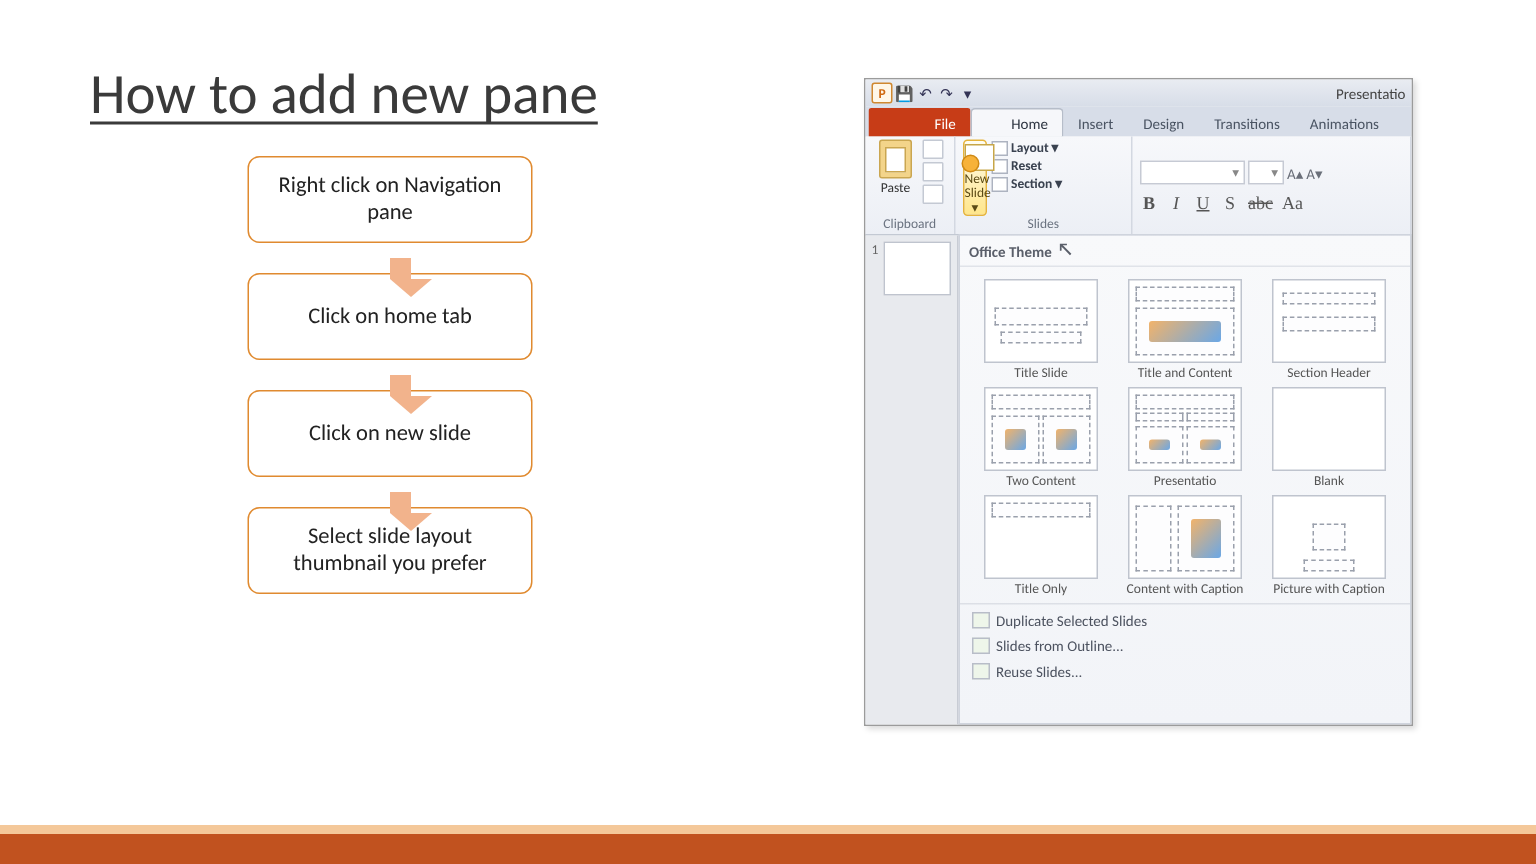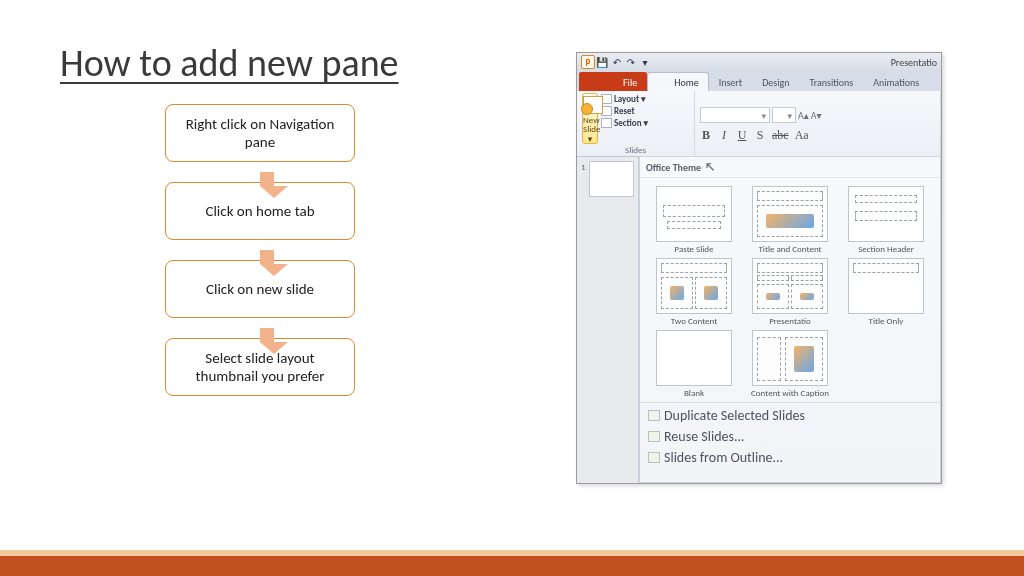--- a/index.html
+++ b/index.html
@@ -262,21 +262,21 @@
   .ph.mid{top:24px;left:6px;right:6px;height:10px;}
   .ph.small-center{top:18px;left:26px;width:22px;height:18px;}
   .ph.caption-l{top:6px;left:4px;width:24px;bottom:4px;}
   .ph.caption-r{top:6px;right:4px;left:32px;bottom:4px;}
 
   .gfooter{
     border-top:1px solid #dcdfe6;
     padding:2px 6px 4px;
   }
   .gfooter div{
-    font-size:14px;color:#4d5360;
+    font-size:10px;color:#4d5360;
     padding:2px 2px;
     display:flex;align-items:center;gap:4px;
   }
   .gfooter .ic{width:12px;height:11px;border:1px solid #b8bdc8;background:#eef6ea;display:inline-block;}
 </style>
 </head>
 <body>
 
 <div class="slide">
 
@@ -312,20 +312,34 @@
     </div>
     <div class="tabs">
       <div class="tab file">File</div>
       <div class="tab active">Home</div>
       <div class="tab">Insert</div>
       <div class="tab">Design</div>
       <div class="tab">Transitions</div>
       <div class="tab">Animations</div>
     </div>
     <div class="ribbon">
+      <div class="rgrp" style="width:60px">
+        <div class="top">
+          <div class="paste-btn">
+            <div class="ic"></div>
+            <span>Paste</span>
+          </div>
+          <div class="mini-col">
+              <span></span>
+              <span></span>
+              <span></span>
+            </div>
+        </div>
+        <div class="glabel">Clipboard</div>
+      </div>
       <div class="rgrp" style="width:118px">
         <div class="top">
           <div class="newslide-btn">
             <div class="ic"></div>
             <div>New</div>
             <div>Slide ▾</div>
           </div>
           <div class="slides-col">
             <div>
                 <span class="ic"></span>
@@ -374,21 +388,21 @@
         <div class="ghdr">
           <span>Office Theme</span>
           <span class="cur">↖</span>
         </div>
         <div class="grid">
           <div class="layout">
             <div class="thumb">
                 <div class="ph" style="top:18px;left:6px;right:6px;height:12px"></div>
                 <div class="ph" style="top:34px;left:10px;right:10px;height:8px"></div>
               </div>
-            <div class="cap">Paste Slide</div>
+            <div class="cap">Title Slide</div>
           </div>
           <div class="layout">
             <div class="thumb">
                 <div class="ph title-top"></div>
                 <div class="ph big icon"></div>
               </div>
             <div class="cap">Title and Content</div>
           </div>
           <div class="layout">
             <div class="thumb">
@@ -409,49 +423,56 @@
             <div class="thumb">
                 <div class="ph title-top"></div>
                 <div class="ph" style="top:16px;left:4px;width:32px;height:6px"></div>
                 <div class="ph" style="top:16px;right:4px;width:32px;height:6px"></div>
                 <div class="ph half-l icon" style="top:25px"></div>
                 <div class="ph half-r icon" style="top:25px"></div>
               </div>
             <div class="cap">Presentatio</div>
           </div>
           <div class="layout">
-            <div class="thumb">
-                <div class="ph title-top"></div>
-              </div>
-            <div class="cap">Title Only</div>
-          </div>
-          <div class="layout">
             <div class="thumb"></div>
             <div class="cap">Blank</div>
           </div>
           <div class="layout">
             <div class="thumb">
+                <div class="ph title-top"></div>
+              </div>
+            <div class="cap">Title Only</div>
+          </div>
+          <div class="layout">
+            <div class="thumb">
                 <div class="ph caption-l"></div>
                 <div class="ph caption-r icon"></div>
               </div>
             <div class="cap">Content with Caption</div>
+          </div>
+          <div class="layout">
+            <div class="thumb">
+                <div class="ph small-center"></div>
+                <div class="ph" style="bottom:4px;left:20px;right:20px;height:8px"></div>
+              </div>
+            <div class="cap">Picture with Caption</div>
           </div>
         </div>
         <div class="gfooter">
           <div>
               <span class="ic"></span>
               <span>Duplicate Selected Slides</span>
             </div>
           <div>
               <span class="ic"></span>
-              <span>Reuse Slides...</span>
+              <span>Slides from Outline...</span>
             </div>
           <div>
               <span class="ic"></span>
-              <span>Slides from Outline...</span>
+              <span>Reuse Slides...</span>
             </div>
         </div>
       </div>
     </div>
   </div>
 
   <div class="bottom-bar"></div>
 </div>
 
 </body></html>

